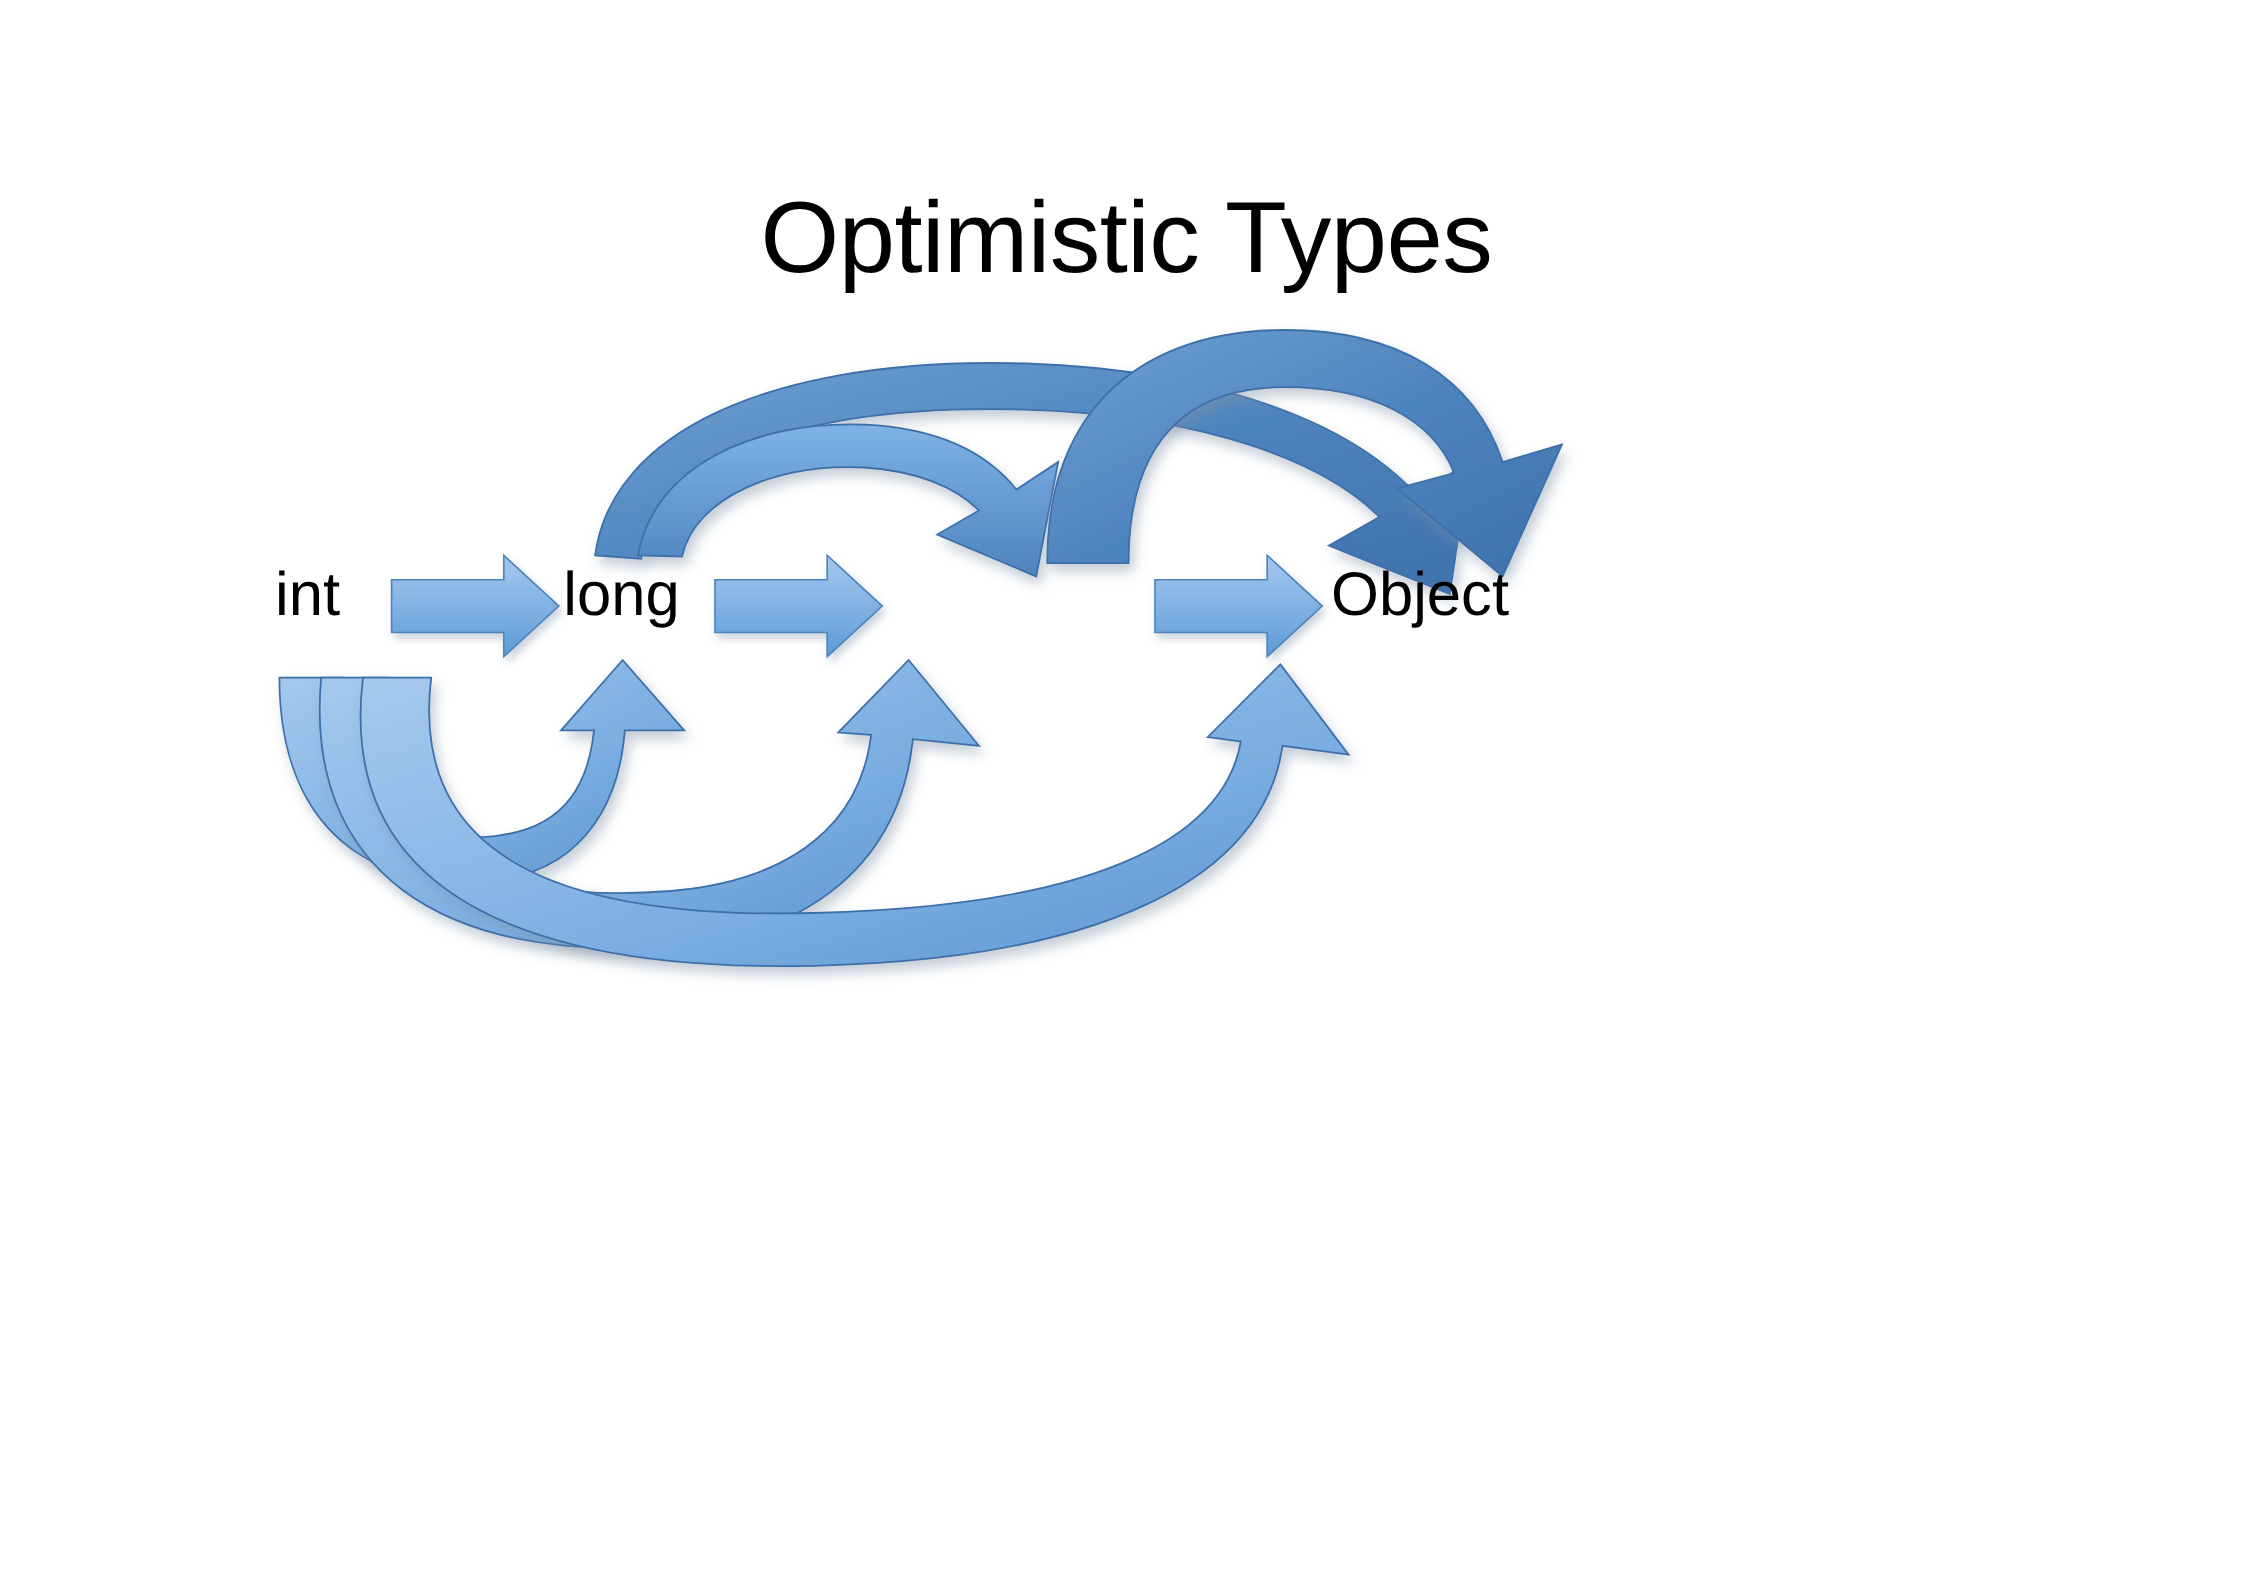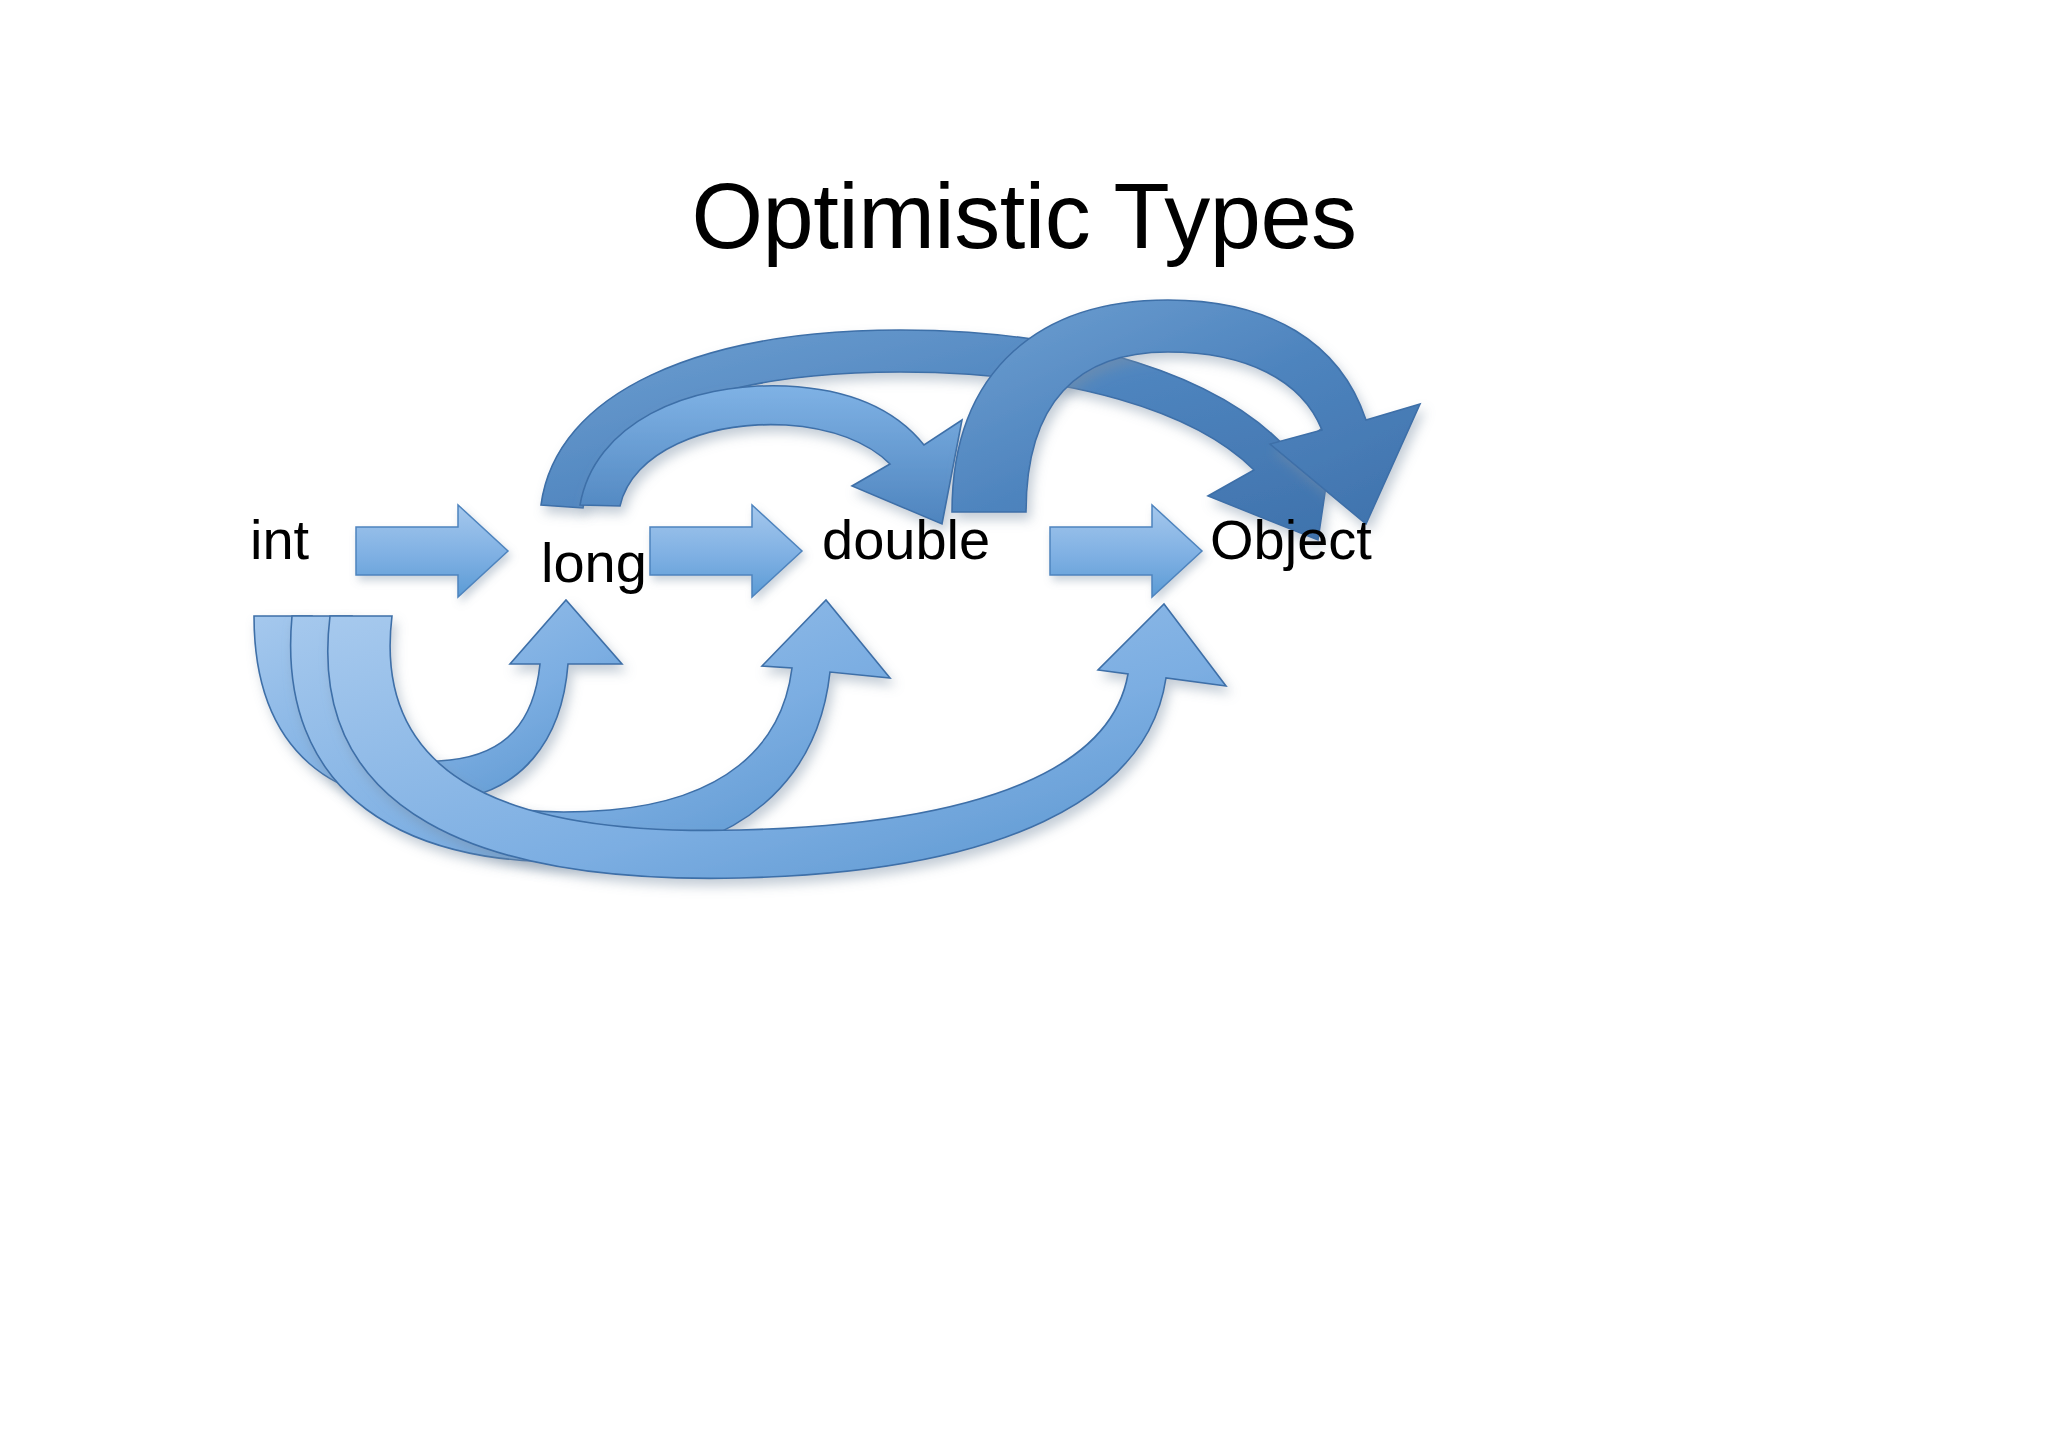--- a/index.html
+++ b/index.html
@@ -158,20 +158,19 @@
                C 306 812, 478 884, 740 878
                C 1000 872, 1148 800, 1166 678
                L 1226 686 L 1164 604 L 1098 670 L 1128 674
                C 1112 766, 988 824, 740 830
                C 510 836, 372 780, 392 616 Z" fill="url(#gradLightH)" stroke="#3E6FA8" stroke-width="1.6"></path>
     </g>
   </svg>
 
   <div class="type-label" style="left:250px; top:512px;">int</div>
 
-  <div class="type-label" style="left:512px; top:535px;margin-left:29px;">long</div>
+  <div class="type-label" style="left:512px; top:512px;">long</div>
 
-  <div class="type-label" style="left:822px; top:512px;">double</div>
 
   <div class="type-label" style="left:1210px; top:512px;">Object</div>
 
 
 </div>
 
 </body></html>

